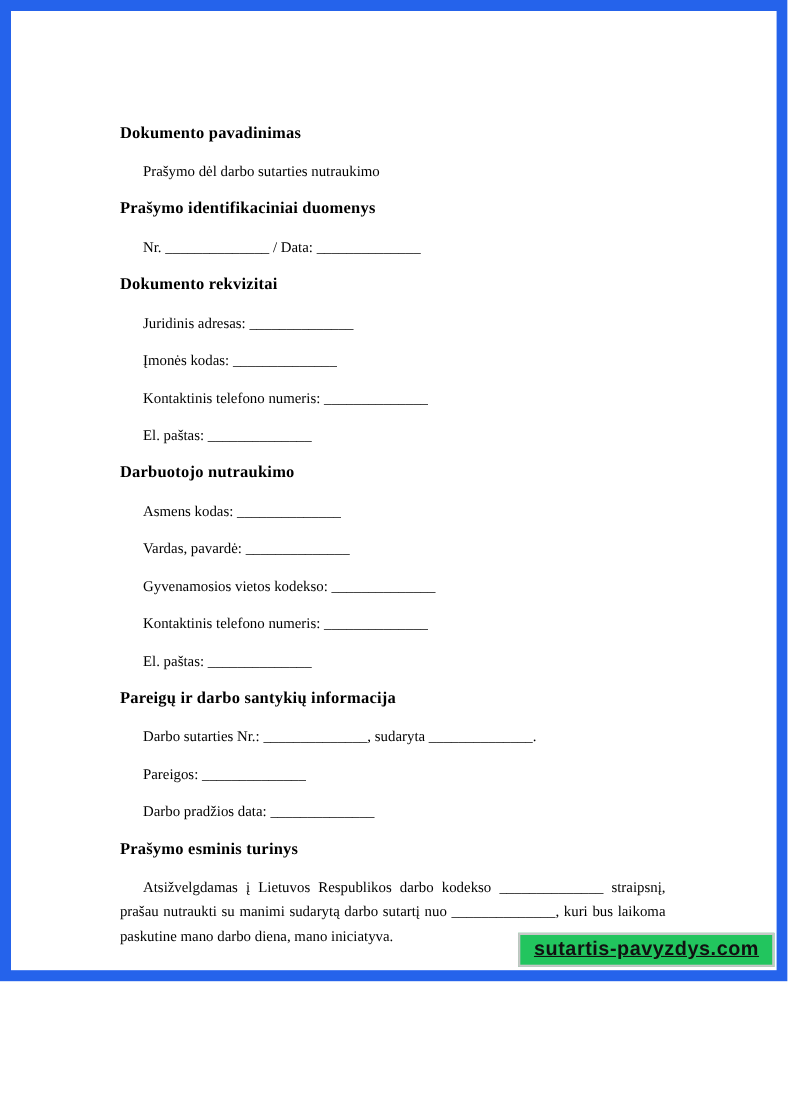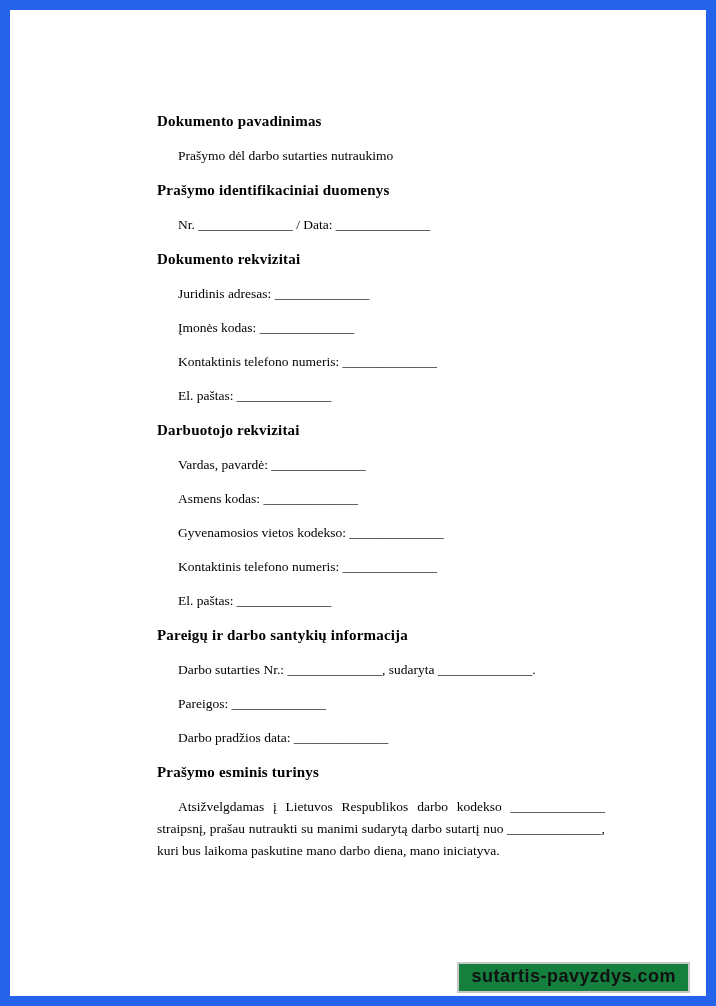--- a/index.html
+++ b/index.html
@@ -8,25 +8,24 @@
     background: #ffffff;
   }
   body {
     width: 716px;
     height: 1006px;
     overflow: hidden;
   }
   .frame {
     box-sizing: border-box;
     width: 716px;
-    height: 1006px;
+    height: 892px;
     border: 10px solid var(--frame, #2563eb);
     background: #ffffff;
     position: relative;
-    padding-left: 48px;
   }
   .doc {
     box-sizing: border-box;
     padding: 100px 101px 0 99px;
     font-family: "Liberation Serif", "DejaVu Serif", serif;
     color: var(--text, #000000);
     font-size: 13.5px;
   }
   .doc h2 {
     font-size: 15px;
@@ -41,55 +40,56 @@
     white-space: nowrap;
   }
   .doc p.para {
     margin: 0 0 12px 0;
     line-height: 22px;
     text-indent: 21px;
     text-align: justify;
   }
   .badge {
     position: absolute;
-    right: 16px;
+    right: 2px;
     bottom: 3px;
-    background: #15803d;
+    background: #22c55e;
     border: 2px solid var(--badge_border, #c8c8c8);
     padding: 1px 12px 3px 12px;
     font-family: "Liberation Sans", "DejaVu Sans", sans-serif;
     font-weight: bold;
     font-size: 18px;
     letter-spacing: 0.5px;
     color: var(--badge_text, #111111);
     line-height: 23px;
     white-space: nowrap;
+    text-decoration: underline;
   }
 </style>
 </head>
 <body>
 
 <div class="frame">
   <div class="doc">
 
     <h2>Dokumento pavadinimas</h2>
     <p class="line">Prašymo dėl darbo sutarties nutraukimo</p>
 
     <h2>Prašymo identifikaciniai duomenys</h2>
     <p class="line">Nr. ______________ / Data: ______________</p>
 
     <h2>Dokumento rekvizitai</h2>
     <p class="line">Juridinis adresas: ______________</p>
     <p class="line">Įmonės kodas: ______________</p>
     <p class="line">Kontaktinis telefono numeris: ______________</p>
     <p class="line">El. paštas: ______________</p>
 
-    <h2>Darbuotojo rekvizitai</h2>
+    <h2>Darbuotojo nutraukimo</h2>
+    <p class="line">Asmens kodas: ______________</p>
     <p class="line">Vardas, pavardė: ______________</p>
-    <p class="line">Asmens kodas: ______________</p>
     <p class="line">Gyvenamosios vietos kodekso: ______________</p>
     <p class="line">Kontaktinis telefono numeris: ______________</p>
     <p class="line">El. paštas: ______________</p>
 
     <h2>Pareigų ir darbo santykių informacija</h2>
     <p class="line">Darbo sutarties Nr.: ______________, sudaryta ______________.</p>
     <p class="line">Pareigos: ______________</p>
     <p class="line">Darbo pradžios data: ______________</p>
 
     <h2>Prašymo esminis turinys</h2>

